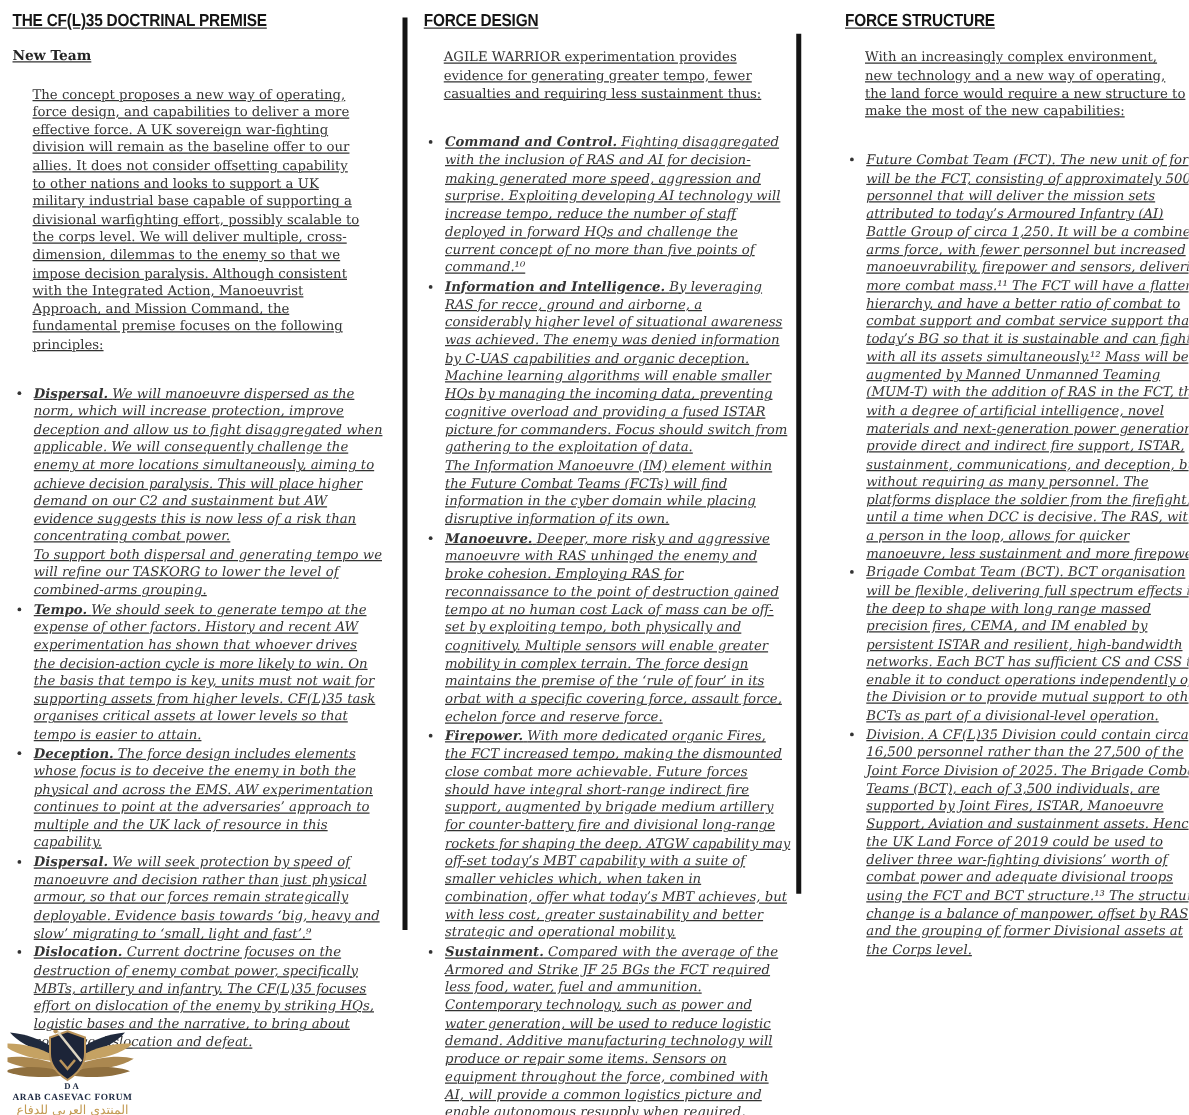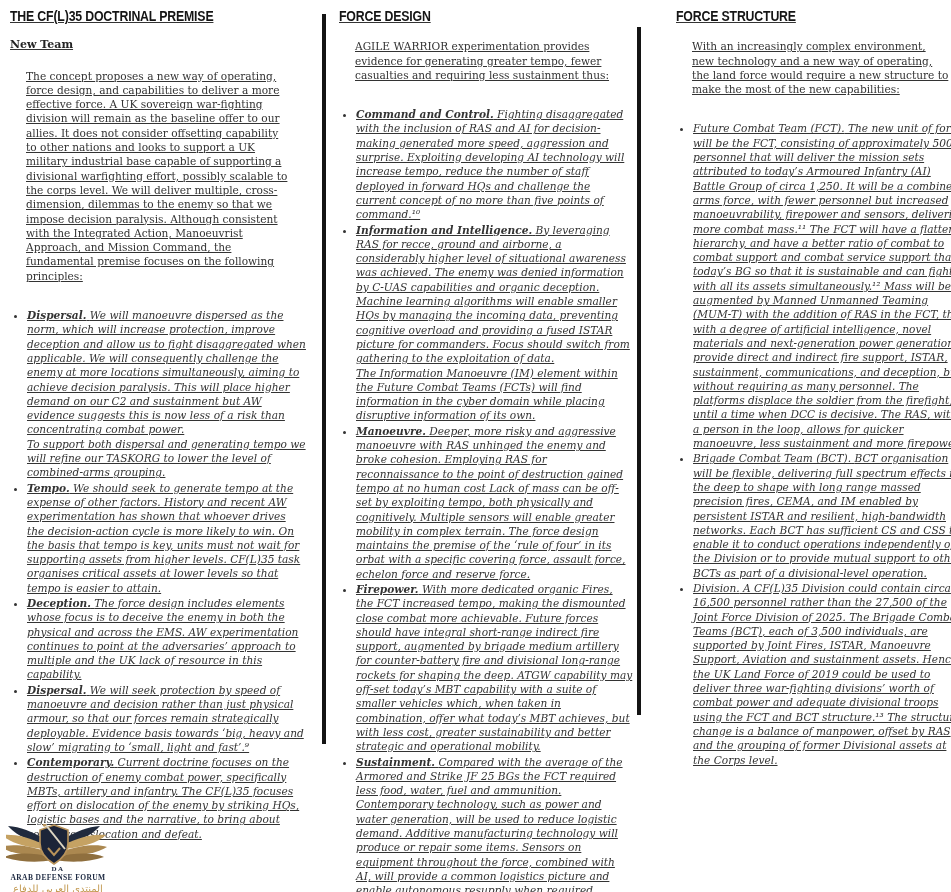--- a/index.html
+++ b/index.html
@@ -51,21 +51,21 @@
   <section class="col col-1">
     <h1 class="col-heading">THE CF(L)35 DOCTRINAL PREMISE</h1>
     <h2 class="sub-heading">New Team</h2>
     <p class="intro">The concept proposes a new way of operating, force design, and capabilities to deliver a more effective force. A UK sovereign war-fighting division will remain as the baseline offer to our allies. It does not consider offsetting capability to other nations and looks to support a UK military industrial base capable of supporting a divisional warfighting effort, possibly scalable to the corps level. We will deliver multiple, cross-dimension, dilemmas to the enemy so that we impose decision paralysis. Although consistent with the Integrated Action, Manoeuvrist Approach, and Mission Command, the fundamental premise focuses on the following principles:</p>
     <ul class="bullets">
       <li><span class="lead">Dispersal.</span> <span class="btext">We will manoeuvre dispersed as the norm, which will increase protection, improve deception and allow us to fight disaggregated when applicable. We will consequently challenge the enemy at more locations simultaneously, aiming to achieve decision paralysis. This will place higher demand on our C2 and sustainment but AW evidence suggests this is now less of a risk than concentrating combat power.
 To support both dispersal and generating tempo we will refine our TASKORG to lower the level of combined-arms grouping.</span></li>
       <li><span class="lead">Tempo.</span> <span class="btext">We should seek to generate tempo at the expense of other factors. History and recent AW experimentation has shown that whoever drives the decision-action cycle is more likely to win. On the basis that tempo is key, units must not wait for supporting assets from higher levels. CF(L)35 task organises critical assets at lower levels so that tempo is easier to attain.</span></li>
       <li><span class="lead">Deception.</span> <span class="btext">The force design includes elements whose focus is to deceive the enemy in both the physical and across the EMS. AW experimentation continues to point at the adversaries’ approach to multiple and the UK lack of resource in this capability.</span></li>
       <li><span class="lead">Dispersal.</span> <span class="btext">We will seek protection by speed of manoeuvre and decision rather than just physical armour, so that our forces remain strategically deployable. Evidence basis towards ‘big, heavy and slow’ migrating to ‘small, light and fast’.⁹</span></li>
-      <li><span class="lead">Contemporary.</span> <span class="btext">Current doctrine focuses on the destruction of enemy combat power, specifically MBTs, artillery and infantry. The CF(L)35 focuses effort on dislocation of the enemy by striking HQs, logistic bases and the narrative, to bring about cognitive dislocation and defeat.</span></li>
+      <li><span class="lead">Dislocation.</span> <span class="btext">Current doctrine focuses on the destruction of enemy combat power, specifically MBTs, artillery and infantry. The CF(L)35 focuses effort on dislocation of the enemy by striking HQs, logistic bases and the narrative, to bring about cognitive dislocation and defeat.</span></li>
     </ul>
   </section>
 
   <div class="divider divider-1"></div>
 
   <section class="col col-2">
     <h1 class="col-heading">FORCE DESIGN</h1>
     <p class="intro">AGILE WARRIOR experimentation provides evidence for generating greater tempo, fewer casualties and requiring less sustainment thus:</p>
     <ul class="bullets">
       <li><span class="lead">Command and Control.</span> <span class="btext">Fighting disaggregated with the inclusion of RAS and AI for decision-making generated more speed, aggression and surprise. Exploiting developing AI technology will increase tempo, reduce the number of staff deployed in forward HQs and challenge the current concept of no more than five points of command.¹⁰</span></li>
@@ -107,17 +107,17 @@
       </g>
 
       <g>
         <path d="M48 1 L62 6 L62 19 C62 29 56 35 48 40 C40 35 34 29 34 19 L34 6 Z" fill="#1c2438" stroke="#b9935a" stroke-width="1.6"></path>
         <path d="M39 0 L59 25" stroke="#ded6c2" stroke-width="2"></path>
         <circle cx="38.4" cy="1" r="1.7" fill="#b9935a"></circle>
         <path d="M42 24 L48 31 L54 24" fill="none" stroke="#b9935a" stroke-width="2"></path>
       </g>
     </svg>
     <div class="logo-da">DA</div>
-    <div class="logo-name">ARAB DEFENSE FORUM</div>
+    <div class="logo-name">ARAB CASEVAC FORUM</div>
     <div class="logo-arabic">المنتدى العربي للدفاع والتسليح</div>
   </div>
 
 </div>
 
 </body></html>

